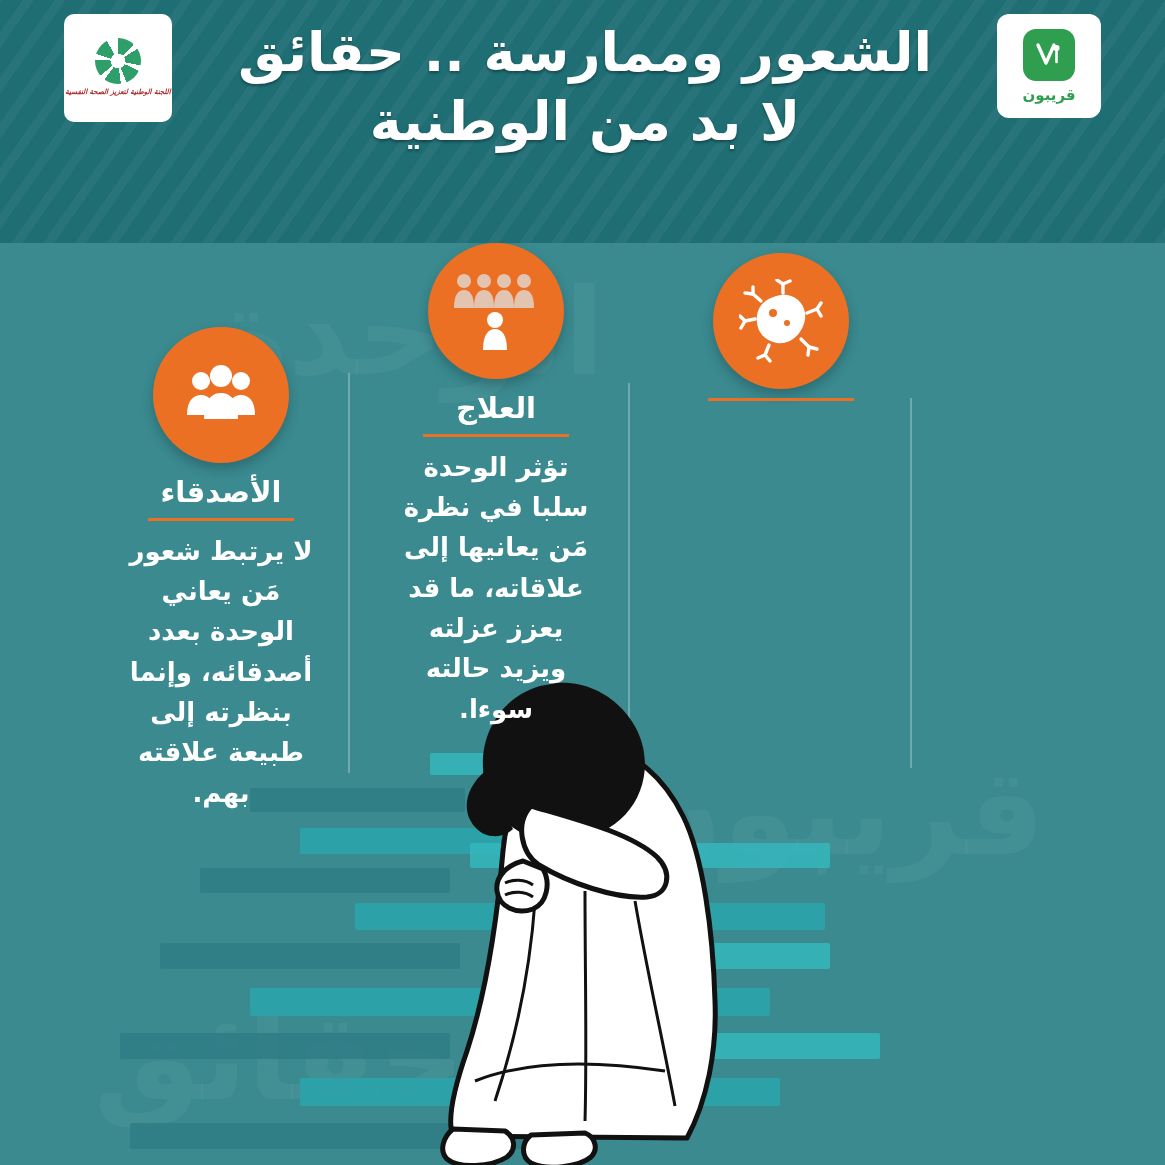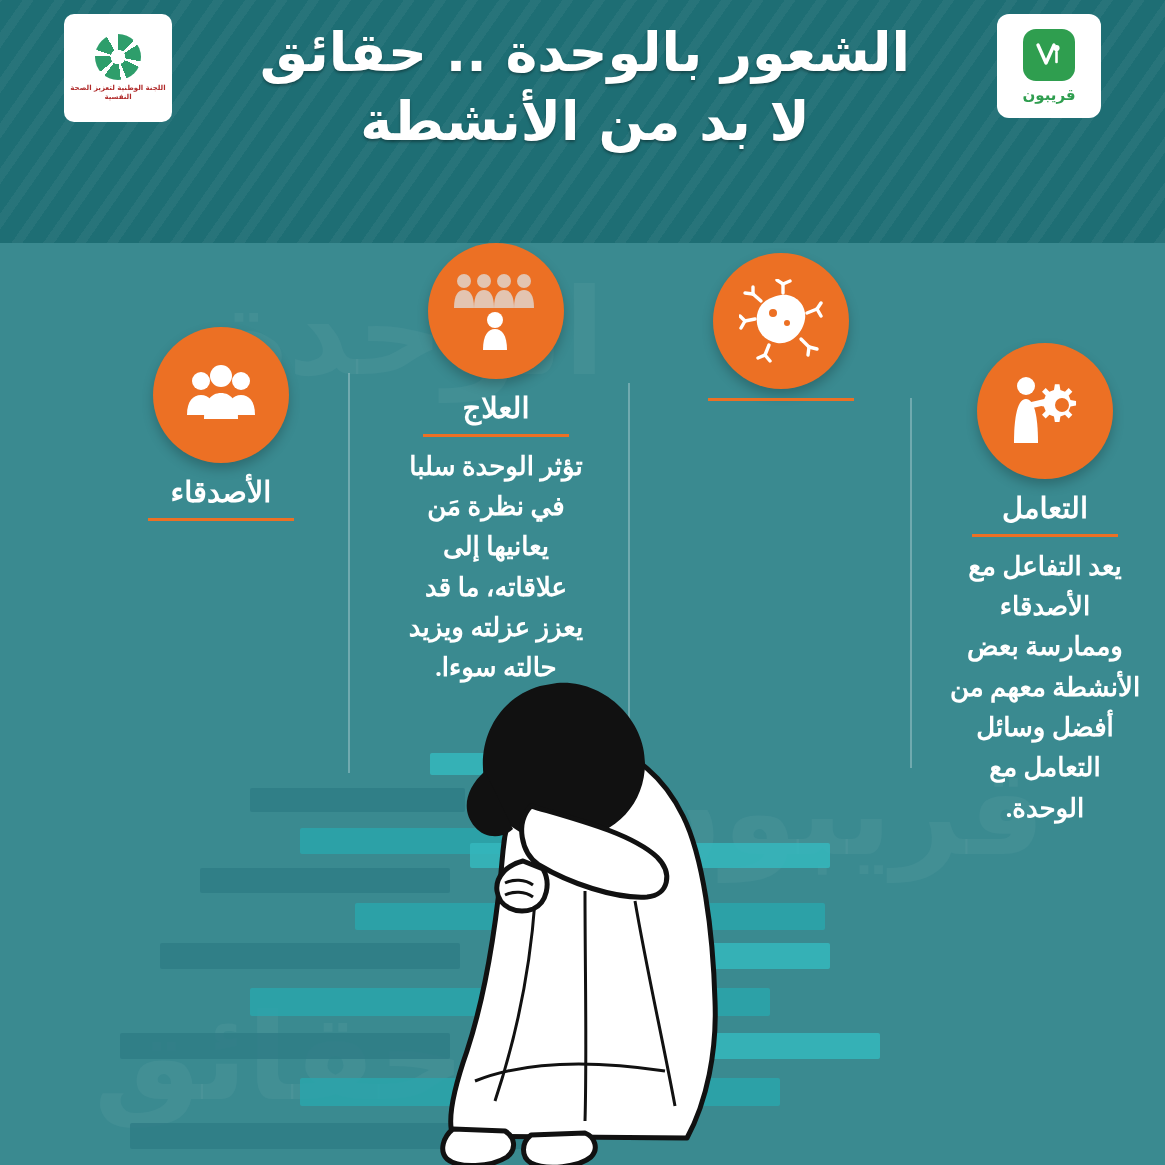--- a/index.html
+++ b/index.html
@@ -76,20 +76,21 @@
                      #2e9e6b 48% 60%, #ffffff 60% 64%, #2e9e6b 64% 76%,
                      #ffffff 76% 80%, #2e9e6b 80% 92%, #ffffff 92% 100%);
   }
   .logo-left .cap {
     color: #b02a2a;
     font-size: 7px;
     font-weight: bold;
     text-align: center;
     line-height: 1.35;
     direction: rtl;
+    font-style: italic;
   }
 
   
   .logo-right {
     position: absolute;
     top: 14px;
     right: 64px;
     width: 104px;
     height: 104px;
     background: #ffffff;
@@ -143,21 +144,20 @@
   .bar.dark { background: #2f7d86; }
   .bar.light { background: #35b7bd; }
 
   
   .col {
     position: absolute;
     width: 208px;
     text-align: center;
     direction: rtl;
     color: #ffffff;
-    font-family: Liberation Serif, serif;
   }
   .col .icon-circle {
     width: 136px;
     height: 136px;
     margin: 0 auto;
     border-radius: 50%;
     background: #ec7024;
     box-shadow: 0 6px 12px rgba(0,0,0,0.22);
     display: flex;
     align-items: center;
@@ -209,22 +209,22 @@
 
   <div class="header">
     <div class="header-stripes"></div>
 
     <div class="logo-left">
       <div class="mark"></div>
       <div class="cap">اللجنة الوطنية لتعزيز الصحة النفسية</div>
     </div>
 
     <div class="header-title">
-      <div>الشعور بالوحدة .. حقائق</div>
-      <div>لا بد من الأنشطة</div>
+      <div>الشعور وممارسة .. حقائق</div>
+      <div>لا بد من الوطنية</div>
     </div>
 
     <div class="logo-right">
       <div class="badge">
         <svg width="34" height="34" viewBox="0 0 34 34" aria-hidden="true">
           <path d="M6 7 L14 25 L22 7" fill="none" stroke="#ffffff" stroke-width="3.4" stroke-linecap="round" stroke-linejoin="round"></path>
           <circle cx="24.5" cy="10" r="3.1" fill="#ffffff"></circle>
           <path d="M24.5 14 v10" stroke="#ffffff" stroke-width="2.6" stroke-linecap="round"></path>
         </svg>
       </div>
@@ -292,20 +292,21 @@
           <circle cx="20" cy="18" r="9" fill="#ffffff"></circle>
           <path d="M6 52 C6 38 12 32 20 32 C28 32 34 38 34 52 Z" fill="#ffffff"></path>
           <circle cx="60" cy="18" r="9" fill="#ffffff"></circle>
           <path d="M46 52 C46 38 52 32 60 32 C68 32 74 38 74 52 Z" fill="#ffffff"></path>
           <circle cx="40" cy="13" r="11" fill="#ffffff"></circle>
           <path d="M23 56 C23 38 30 30 40 30 C50 30 57 38 57 56 Z" fill="#ffffff"></path>
         </svg>
       </div>
       <div class="col-title">الأصدقاء</div>
       <div class="rule"></div>
+      <div class="col-text">لا يرتبط شعور مَن يعاني الوحدة بعدد أصدقائه، وإنما بنظرته إلى طبيعة علاقته بهم.</div>
     </div>
 
     <div class="col" id="col-ilaj">
       <div class="icon-circle">
         <svg width="92" height="82" viewBox="0 0 92 82" aria-hidden="true">
           <g fill="#e0e0e0" opacity="0.75">
             <circle cx="14" cy="11" r="7"></circle>
               <path d="M4 38 C4 25 8 20 14 20 C20 20 24 25 24 38 Z"></path>
             <circle cx="34" cy="11" r="7"></circle>
               <path d="M24 38 C24 25 28 20 34 20 C40 20 44 25 44 38 Z"></path>
@@ -347,29 +348,15 @@
               <path d="M6 42 L2 49"></path>
             <path d="M22 22 L14 15"></path>
               <path d="M14 15 L14 8"></path>
               <path d="M14 15 L6 14"></path>
           </g>
         </svg>
       </div>
       <div class="rule"></div>
     </div>
 
-    <div class="col" id="col-ta3amol">
-      <div class="icon-circle">
-        <svg width="86" height="72" viewBox="0 0 86 72" aria-hidden="true">
-          <circle cx="24" cy="11" r="9" fill="#ffffff"></circle>
-          <path d="M12 68 C12 40 16 24 24 24 C32 24 36 40 36 68 Z" fill="#ffffff"></path>
-          <path d="M30 30 L56 24" stroke="#ffffff" stroke-width="6" stroke-linecap="round"></path>
-          <path d="M64 8 l5 0 1 6 5 2 4-4 4 4 -4 4 2 5 6 1 0 5 -6 1 -2 5 4 4 -4 4 -4 -4 -5 2 -1 6 -5 0 -1 -6 -5 -2 -4 4 -4 -4 4 -4 -2 -5 -6 -1 0 -5 6 -1 2 -5 -4 -4 4 -4 4 4 5 -2 z" transform="translate(-6,2) scale(0.92)" fill="#ffffff"></path>
-          <circle cx="60" cy="30" r="7" fill="#ec7024"></circle>
-        </svg>
-      </div>
-      <div class="col-title">التعامل</div>
-      <div class="rule"></div>
-      <div class="col-text">يعد التفاعل مع الأصدقاء وممارسة بعض الأنشطة معهم من أفضل وسائل التعامل مع الوحدة.</div>
-    </div>
 
   </div>
 </div>
 
 </body></html>

